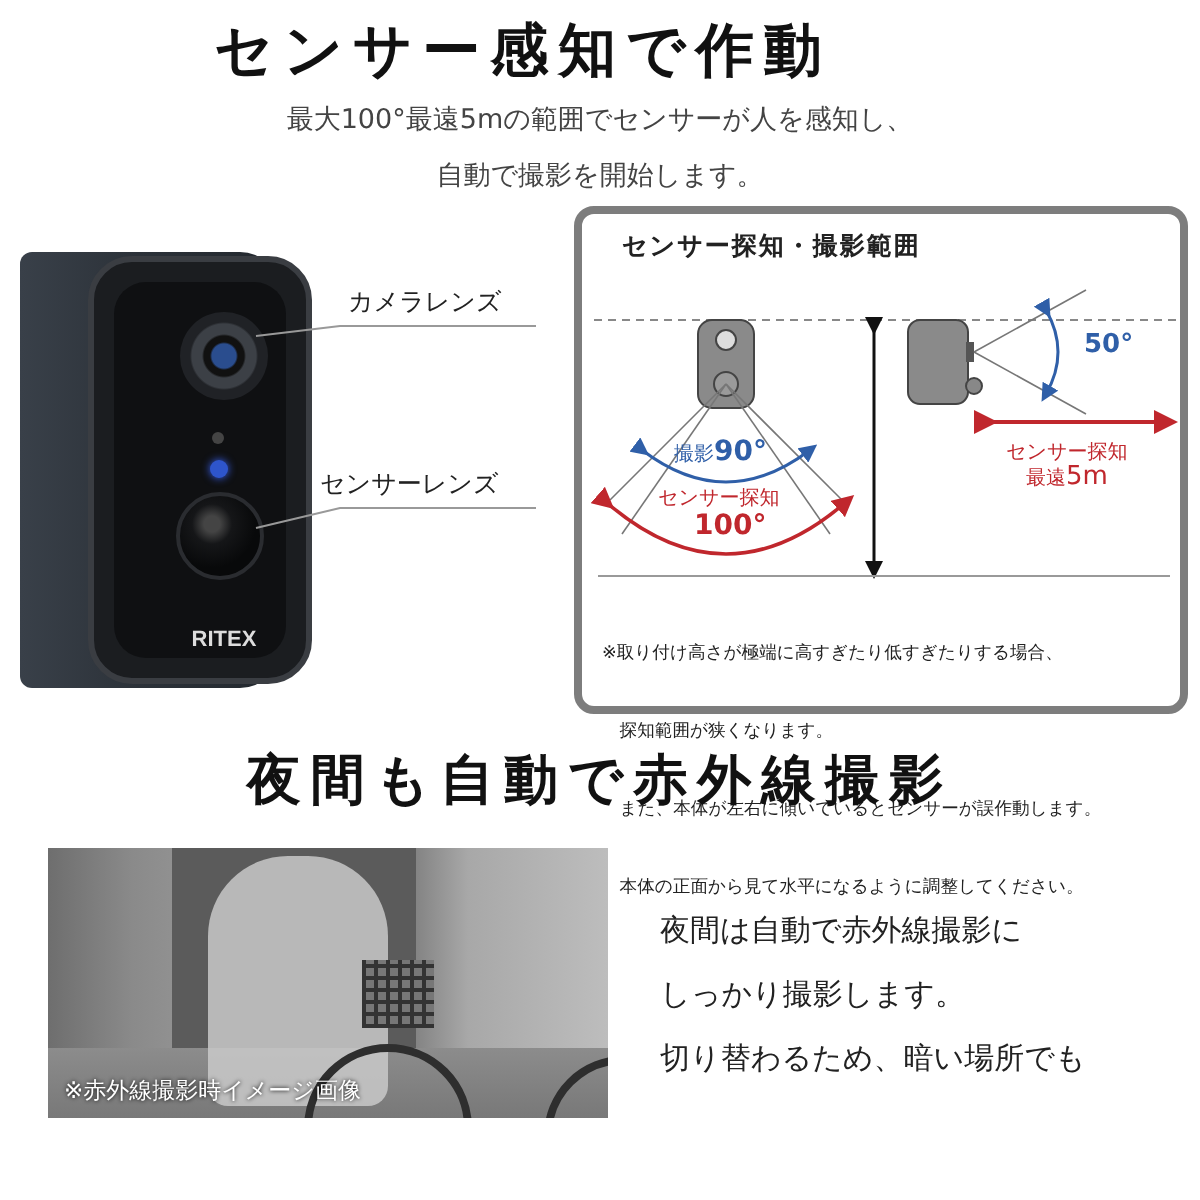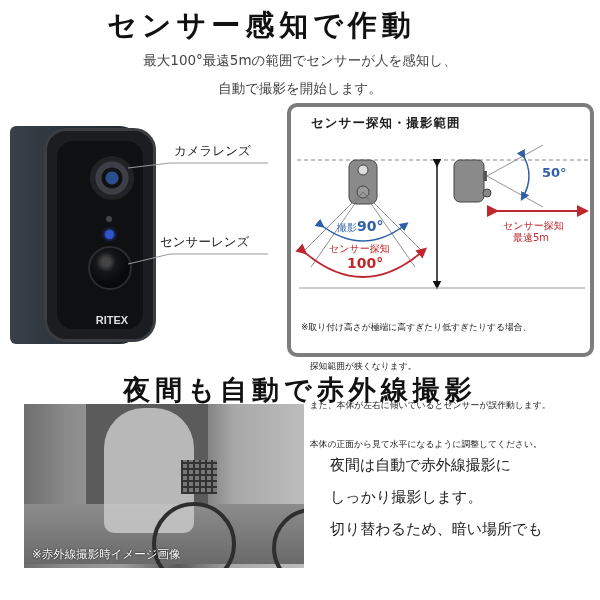--- a/index.html
+++ b/index.html
@@ -34,21 +34,21 @@
   .panel { position: absolute; left: 287px; top: 103px; width: 307px; height: 254px;
     border: 4px solid #7d7d7d; border-radius: 10px; background: #fff; padding-left: 23px; }
   .panel-title { position: absolute; left: 20px; top: 8px; font-size: 12.5px; font-weight: bold; color: #222; letter-spacing: 1px; }
   .panel svg { position: absolute; left: 0; top: 0; }
   .note { position: absolute; left: 10px; top: 188px; font-size: 8.8px; line-height: 13px; color: #222; white-space: pre; }
 
   .title2 { position: absolute; left: 0; top: 372px; width: 600px; text-align: center;
     font-size: 27px; font-weight: bold; letter-spacing: 5px; color: #111; }
 
   
-  .night { position: absolute; left: 24px; top: 404px; width: 280px; height: 164px; overflow: hidden;
+  .night { position: absolute; left: 24px; top: 424px; width: 280px; height: 135px; overflow: hidden;
     background: linear-gradient(90deg, #6e6e6e 0%, #8a8a8a 15%, #9c9c9c 35%, #5a5a5a 55%, #a8a8a8 75%, #bdbdbd 100%); padding-left: 36px; }
   .night .door { position: absolute; left: 62px; top: 0; width: 122px; height: 102px; background: #5b5b5b; }
   .night .floor { position: absolute; left: 0; top: 100px; width: 280px; height: 60px; background: linear-gradient(#8c8c8c, #6a6a6a); }
   .night .person { position: absolute; left: 80px; top: 4px; width: 90px; height: 125px; background: #c9c9c9; border-radius: 40px 40px 10px 10px; opacity: 0.85; }
   .night .wheel { position: absolute; border: 4px solid #2e2e2e; border-radius: 50%; }
   .night .basket { position: absolute; left: 157px; top: 56px; width: 36px; height: 34px; background: repeating-linear-gradient(90deg, #333 0 2px, transparent 2px 6px), repeating-linear-gradient(0deg, #333 0 2px, #777 2px 6px); }
   .night-caption { position: absolute; left: 8px; bottom: 6px; font-size: 11.5px; color: #fff; text-shadow: 0 0 2px #000; }
 
   .body2 { position: absolute; left: 330px; top: 449px; font-size: 15px; line-height: 32px; color: #222; }
 </style>
@@ -124,21 +124,21 @@
   <div style="position:absolute;left:46px;top:111px;font-size:10px;color:#2f5fa8;">
     <span>撮影</span><span style="font-size:14px;font-weight:bold;">90°</span>
   </div>
   <div style="position:absolute;left:38px;top:135px;font-size:10px;color:#c0272d;">センサー探知</div>
   <div style="position:absolute;left:56px;top:148px;font-size:14px;font-weight:bold;color:#c0272d;">100°</div>
 
 
   <div style="position:absolute;left:251px;top:58px;font-size:13px;font-weight:bold;color:#2f5fa8;text-align:center;">50°</div>
   <div style="position:absolute;left:212px;top:112px;font-size:10px;color:#c0272d;">センサー探知</div>
   <div style="position:absolute;left:222px;top:124px;font-size:10px;color:#c0272d;">
-    <span>最遠</span><span style="font-size:10px;">5m</span>
+    <span>最遠</span><span style="font-size:13px;">5m</span>
   </div>
 
   <div class="note">
     <div>※取り付け高さが極端に高すぎたり低すぎたりする場合、</div>
     <div>　探知範囲が狭くなります。</div>
     <div>　また、本体が左右に傾いているとセンサーが誤作動します。</div>
     <div>　本体の正面から見て水平になるように調整してください。</div>
   </div>
 </div>
 

